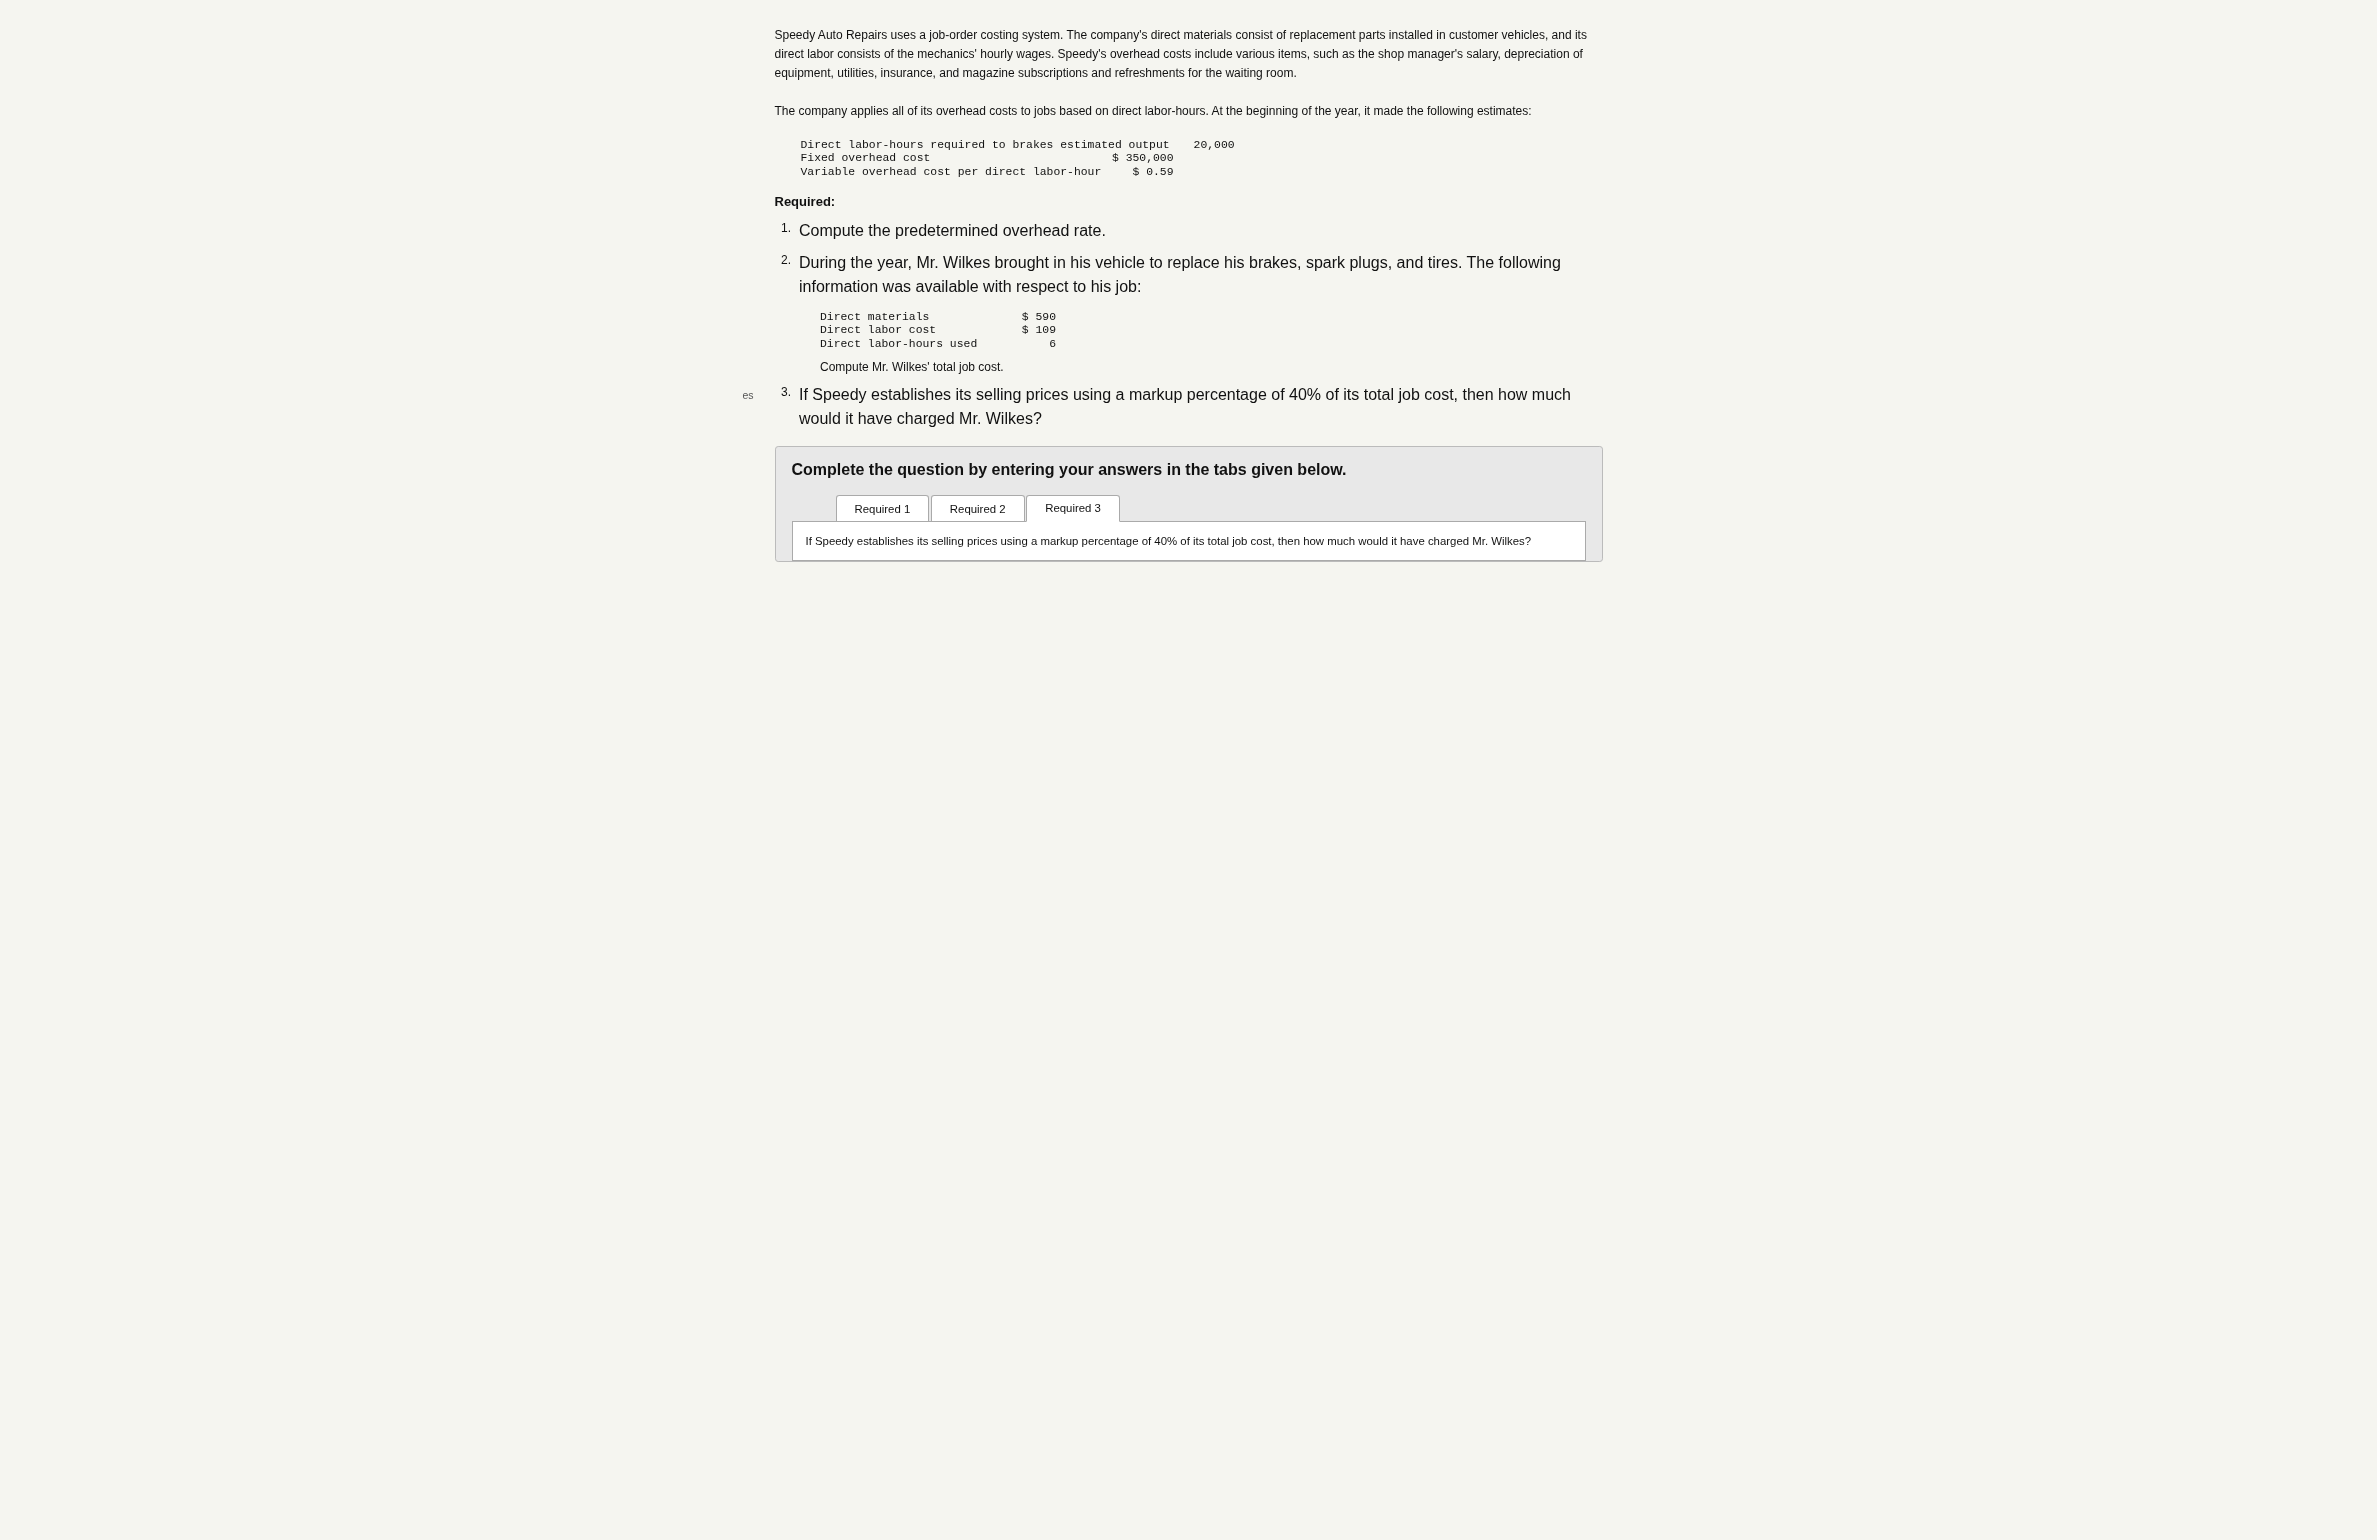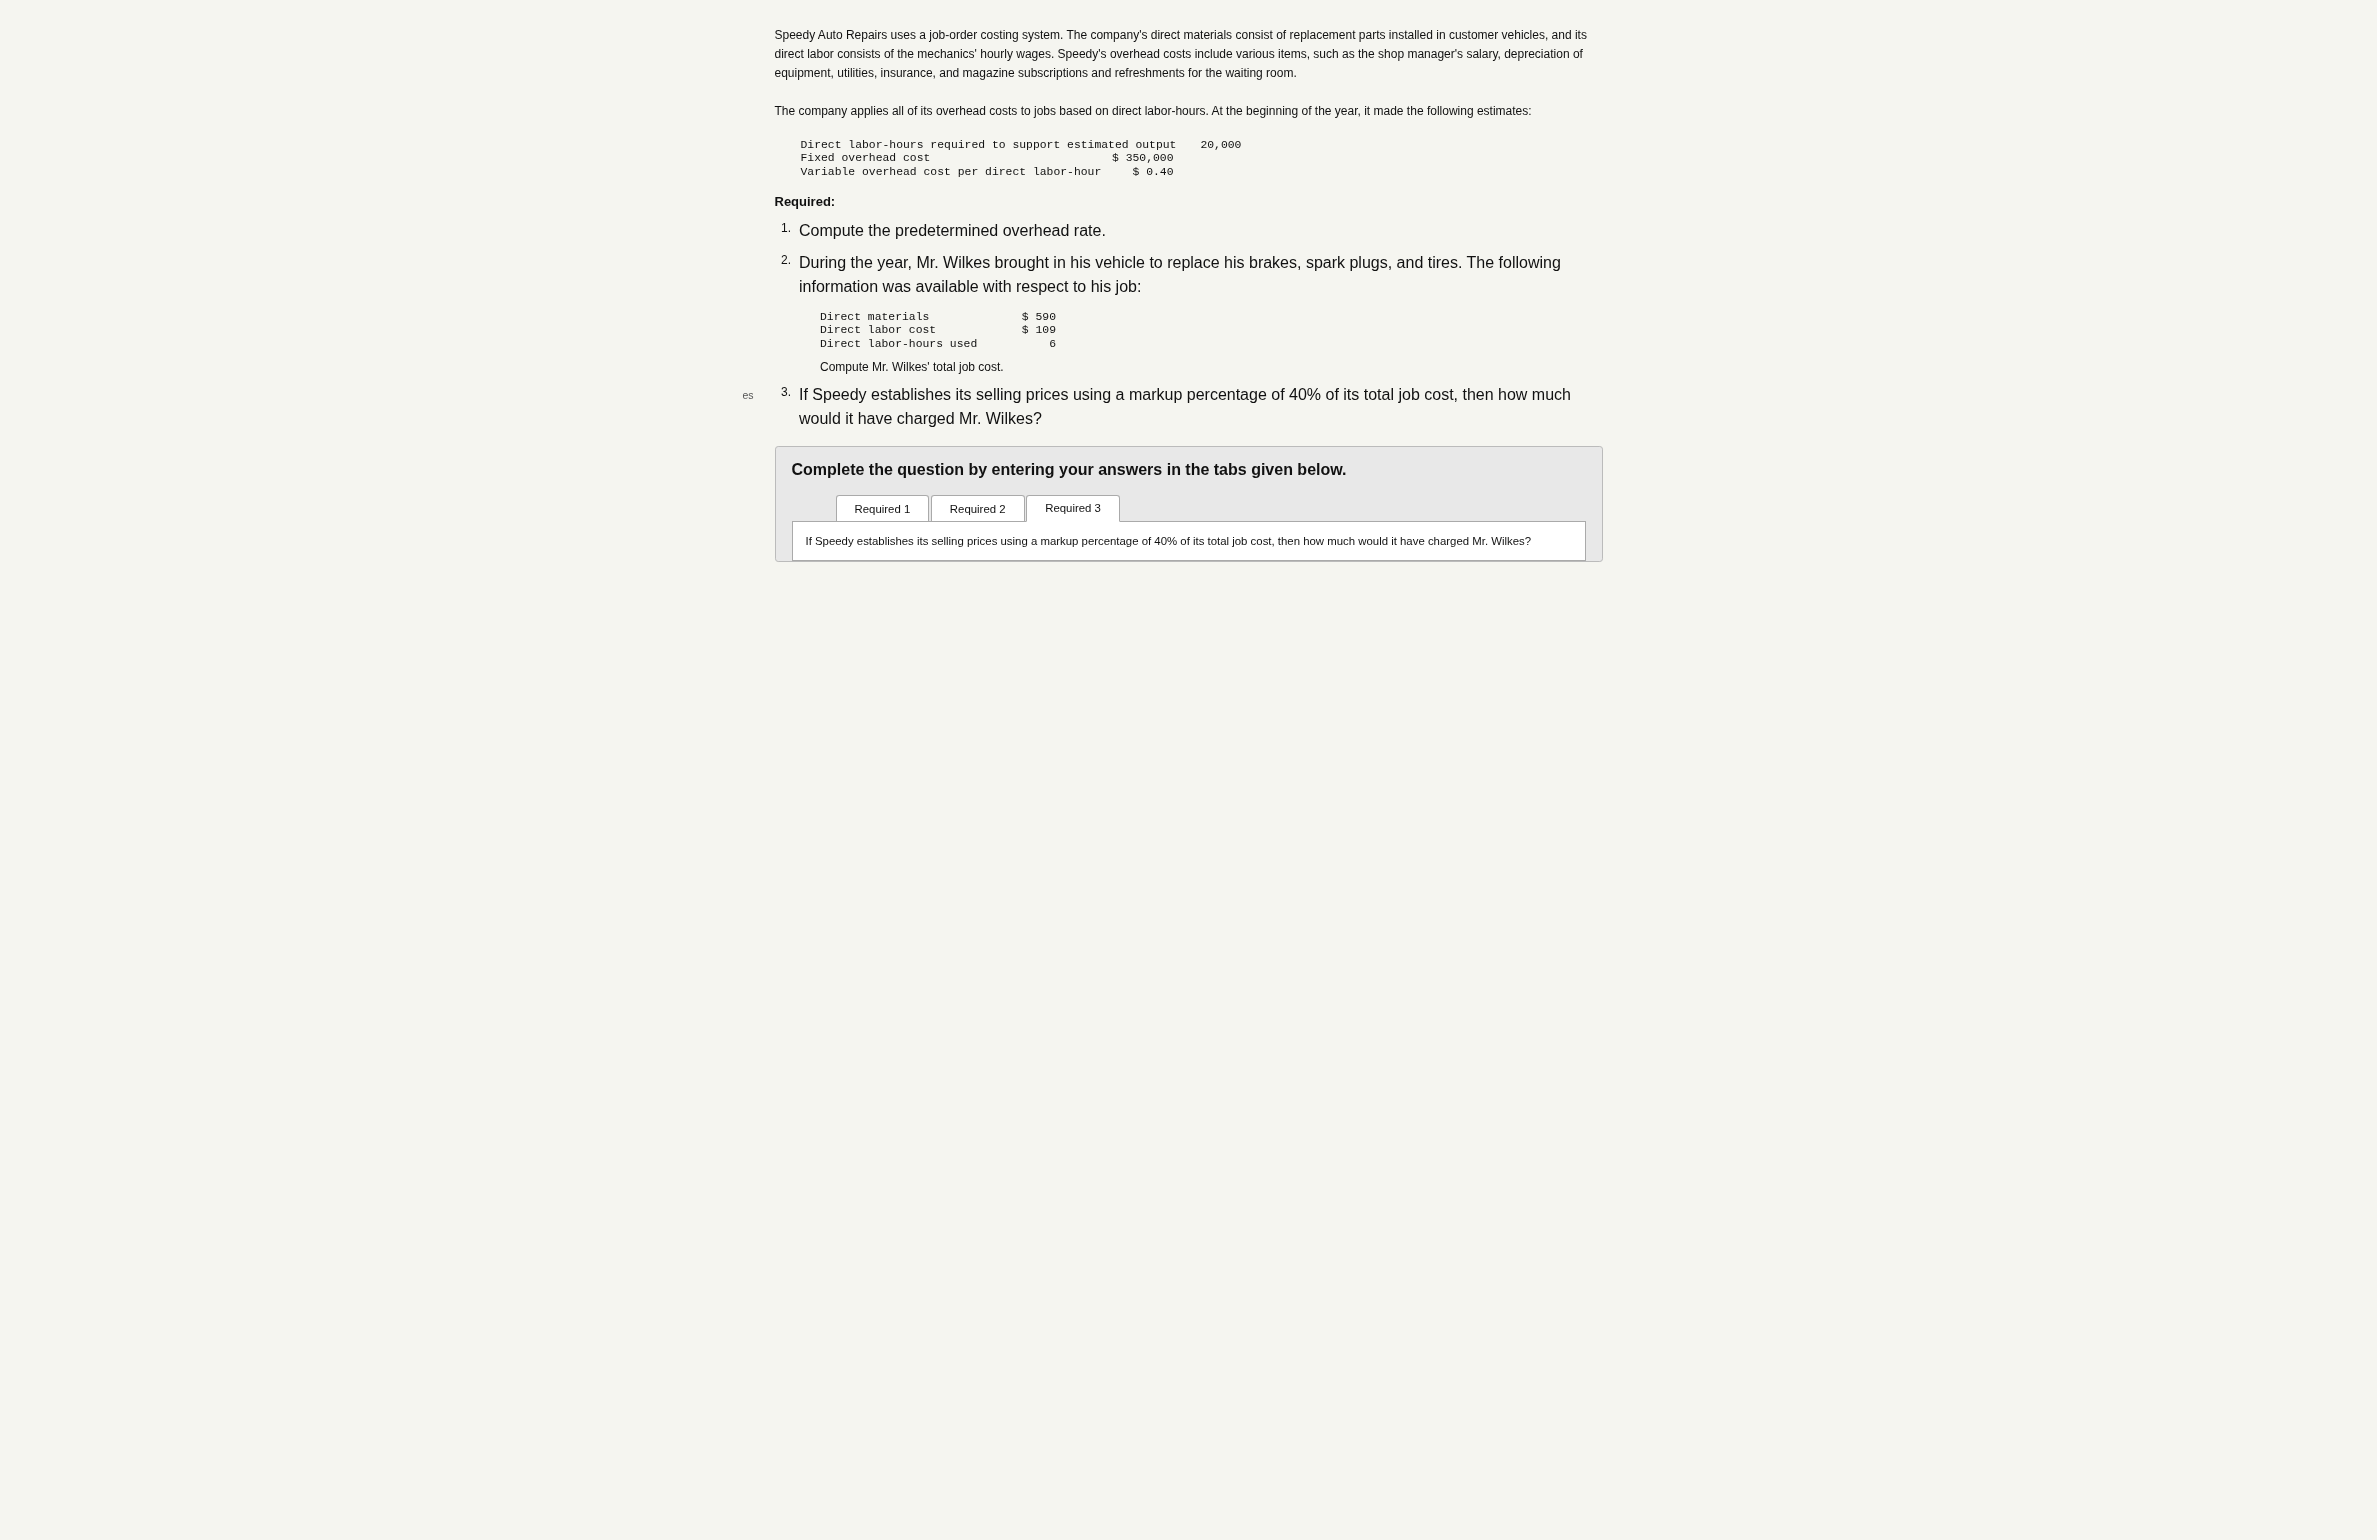--- a/index.html
+++ b/index.html
@@ -219,30 +219,30 @@
 
 <div class="page-wrapper">
 
   <span class="es-marker">es</span>
 
   <p class="intro-paragraph">Speedy Auto Repairs uses a job-order costing system. The company's direct materials consist of replacement parts installed in customer vehicles, and its direct labor consists of the mechanics' hourly wages. Speedy's overhead costs include various items, such as the shop manager's salary, depreciation of equipment, utilities, insurance, and magazine subscriptions and refreshments for the waiting room.</p>
   <p class="intro-paragraph">The company applies all of its overhead costs to jobs based on direct labor-hours. At the beginning of the year, it made the following estimates:</p>
 
   <div class="estimates-table">
     <div class="est-row">
-      <span class="est-label">Direct labor-hours required to support estimated output</span>
+      <span class="est-label">Direct labor-hours required to brakes estimated output</span>
       <span class="est-value">20,000</span>
     </div>
     <div class="est-row">
       <span class="est-label">Fixed overhead cost</span>
       <span class="est-value">$ 350,000</span>
     </div>
     <div class="est-row">
       <span class="est-label">Variable overhead cost per direct labor-hour</span>
-      <span class="est-value">$ 0.40</span>
+      <span class="est-value">$ 0.59</span>
     </div>
   </div>
 
   <div class="required-heading">Required:</div>
 
   <div class="requirements-list">
 
     <div class="req-item">
       <span class="req-num">1.</span>
       <span class="req-text">Compute the predetermined overhead rate.</span>

